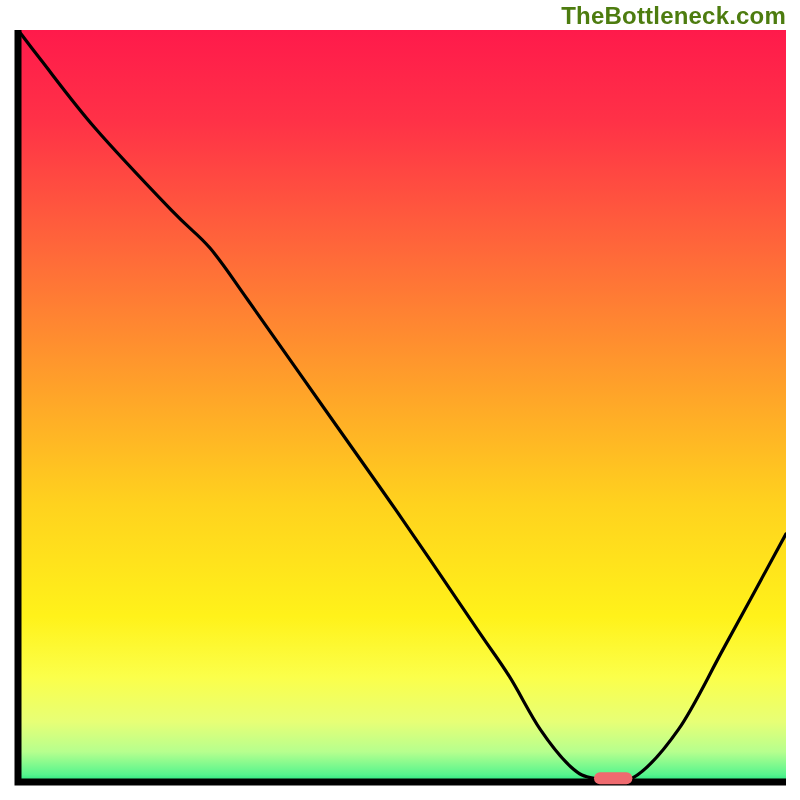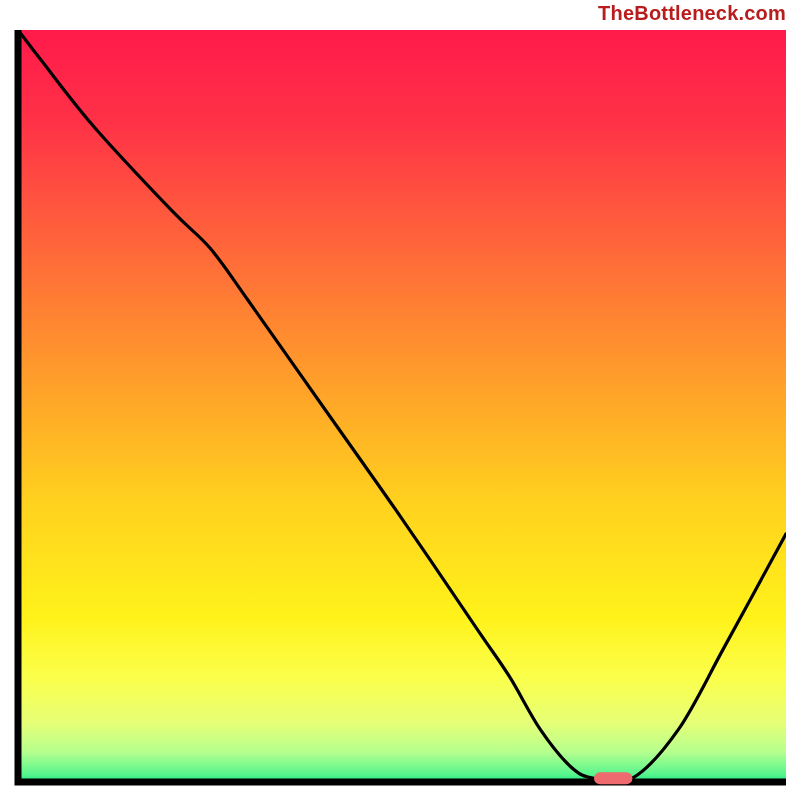--- a/index.html
+++ b/index.html
@@ -3,23 +3,23 @@
 <meta charset="utf-8">
 <style>
   * { margin: 0; padding: 0; box-sizing: border-box; }
   html, body { width: 800px; height: 800px; overflow: hidden; background: #fff; }
   .wrap { position: relative; width: 800px; height: 800px; }
   .credit {
     position: absolute;
     top: 2px;
     right: 14px;
     font-family: Arial, Helvetica, sans-serif;
-    font-size: 20px;
+    font-size: 24px;
     font-weight: 600;
-    color: #b91c1c;
+    color: #4d7c0f;
     letter-spacing: 0.2px;
   }
   .plot {
     position: absolute;
     left: 14px;
     top: 30px;
     width: 772px;
     height: 756px;
   }
   svg { display: block; }

